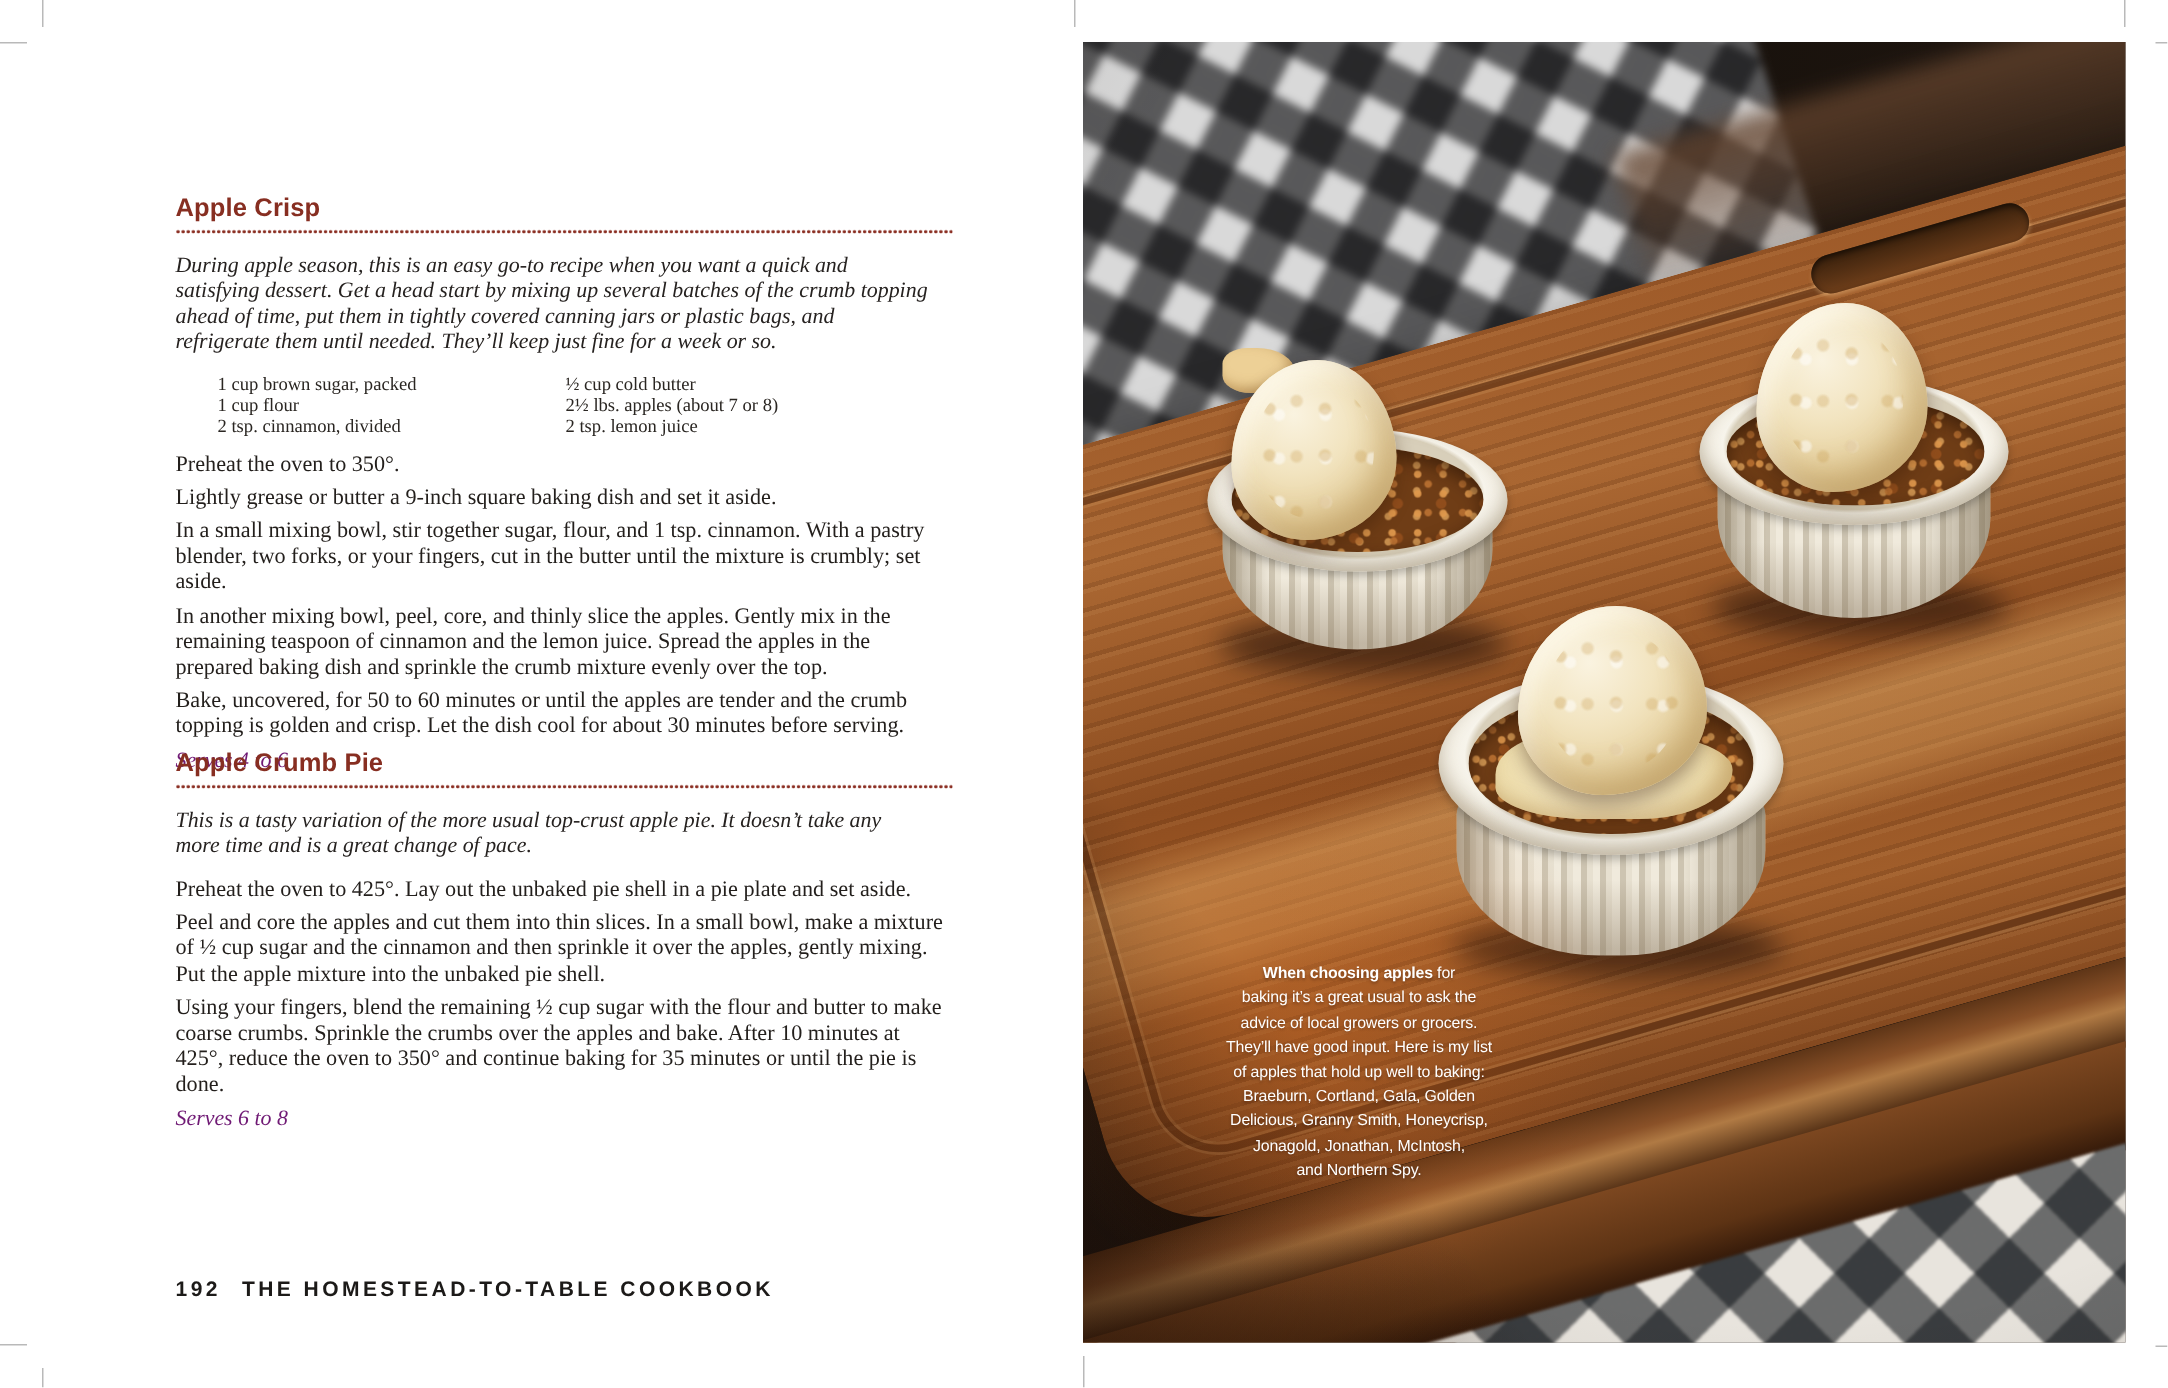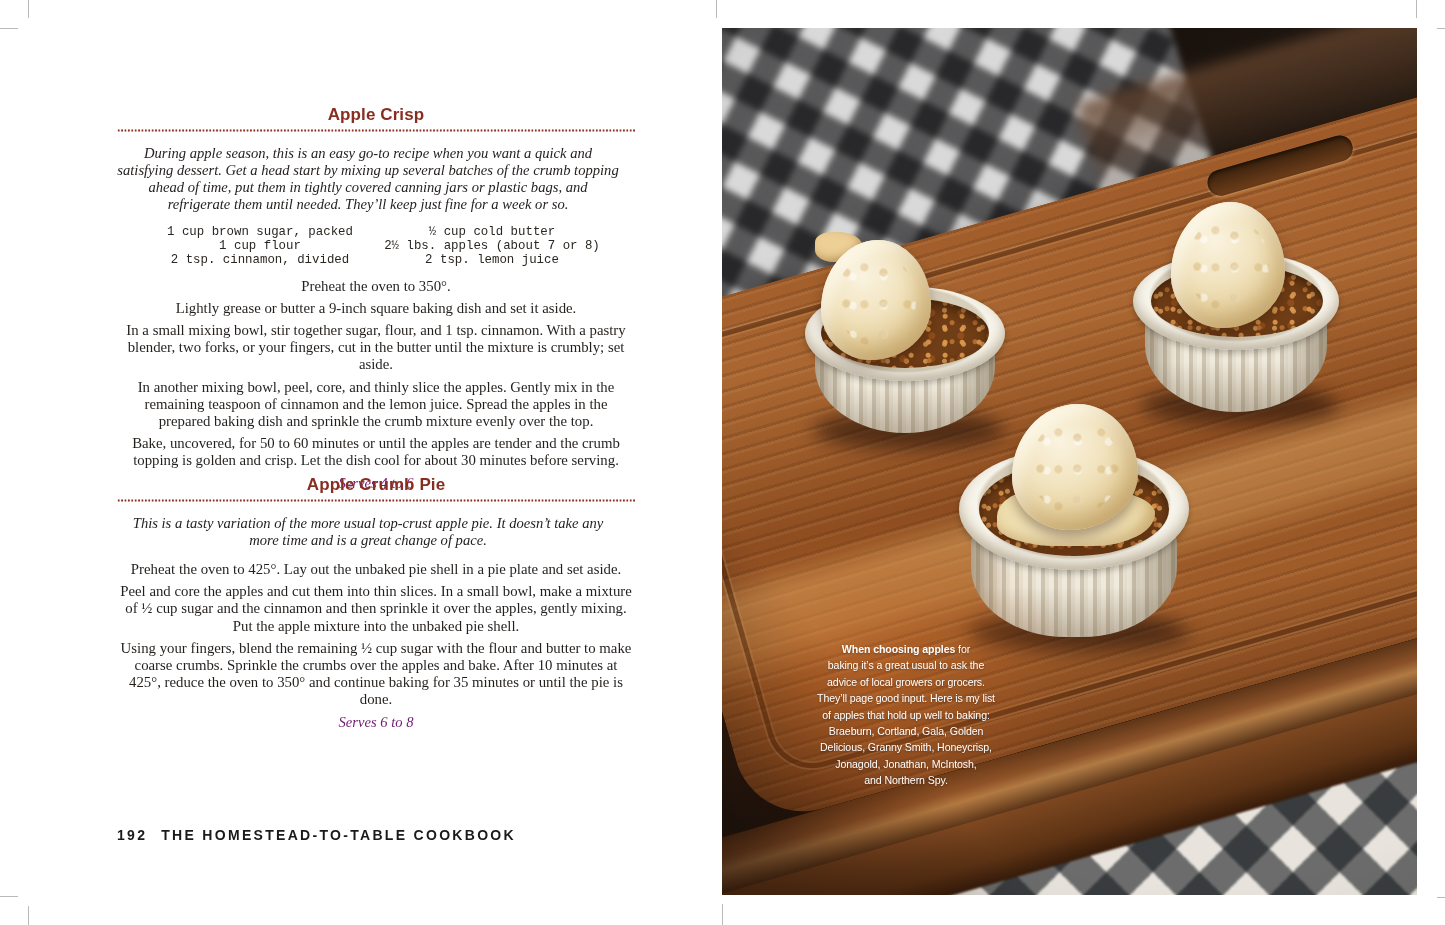--- a/index.html
+++ b/index.html
@@ -5,31 +5,31 @@
   html,body{margin:0;padding:0;background:#fff;}
   body{width:1445px;height:925px;position:relative;overflow:hidden;
        font-family:"Liberation Serif",serif;-webkit-font-smoothing:antialiased;}
 
   
   .mark{position:absolute;background:#b9b9b9;}
   .mark.v{width:1px;}
   .mark.h{height:1px;}
 
   
-  .page-left{position:absolute;left:28px;top:20px;width:694px;height:868px;background:#fff;text-align:center;}
+  .page-left{position:absolute;left:28px;top:44px;width:694px;height:868px;background:#fff;}
   .textcol{position:absolute;left:89px;width:518px;}
 
   .recipe-title{font-family:"Liberation Sans",sans-serif;font-size:17px;font-weight:700;
                 letter-spacing:.1px;color:#872e21;margin:0 0 4px 0;}
   .dotted-rule{height:3px;margin-bottom:13px;
       background-image:radial-gradient(circle,#8b2f23 0.9px,rgba(139,47,35,0) 1.3px);
       background-size:3.4px 3px;background-position:0 50%;background-repeat:repeat-x;}
   .intro{font-style:italic;font-size:14.6px;line-height:17px;color:#262220;margin:0 16px 12px 0;}
   .ingredients{display:flex;margin:2px 0 10px 28px;
-      font-family:Liberation Mono, monospace;font-size:12.4px;line-height:14.2px;color:#2a2622;}
+      font-family:Liberation Serif, serif;font-size:12.4px;line-height:14.2px;color:#2a2622;}
   .ing-col{width:230px;}
   .ing-col + .ing-col{margin-left:2px;}
   .ing{white-space:normal;padding-left:10px;text-indent:-10px;}
   .steps p{margin:0 0 5px 0;font-size:14.8px;line-height:17.2px;color:#231f1c;}
   .serves{font-style:italic;font-size:14.6px;color:#701a75;margin-top:2px;}
 
   .footer{position:absolute;left:89px;top:807px;display:flex;align-items:baseline;
       font-family:"Liberation Sans",sans-serif;font-weight:700;font-size:14px;
       letter-spacing:2.3px;color:#1c1a18;}
   .footer .num{margin-right:14px;}
@@ -228,20 +228,20 @@
     <div class="melt" style="left:38px;top:58px;width:158px;height:58px;"></div>
     <div class="scoop" style="left:53px;top:-26px;width:126px;height:126px;"></div>
   </div>
 
   <div class="glow"></div>
 
   <div class="caption">
     <div><b>When choosing apples</b><span> for</span></div>
     <div>baking it’s a great usual to ask the</div>
     <div>advice of local growers or grocers.</div>
-    <div>They’ll page good input. Here is my list</div>
+    <div>They’ll have good input. Here is my list</div>
     <div>of apples that hold up well to baking:</div>
     <div>Braeburn, Cortland, Gala, Golden</div>
     <div>Delicious, Granny Smith, Honeycrisp,</div>
     <div>Jonagold, Jonathan, McIntosh,</div>
     <div>and Northern Spy.</div>
   </div>
 </div>
 
 </body></html>

